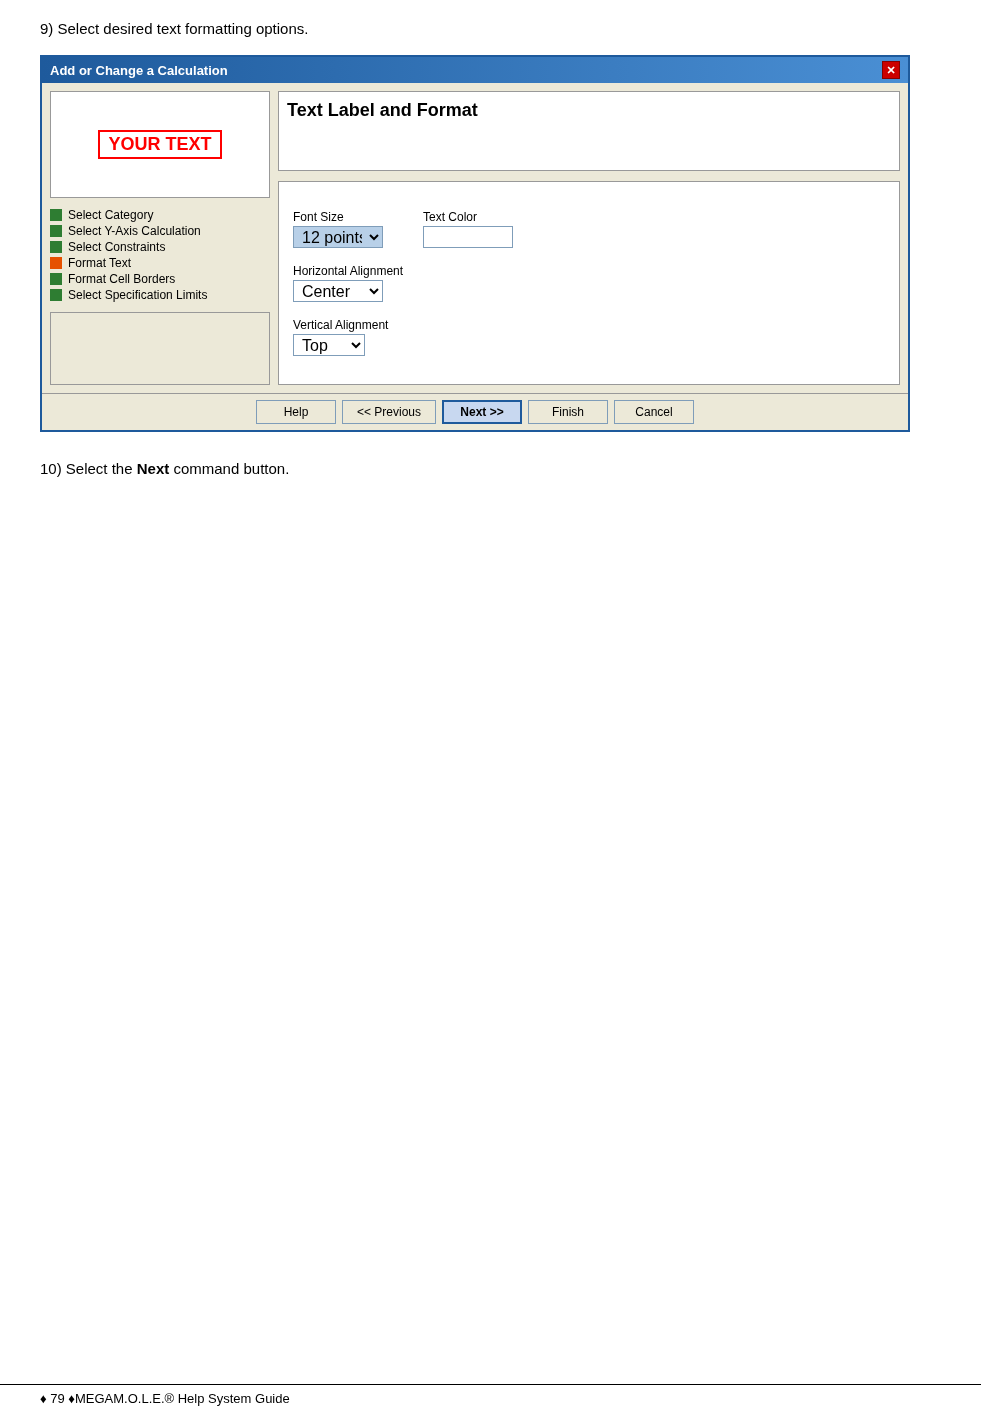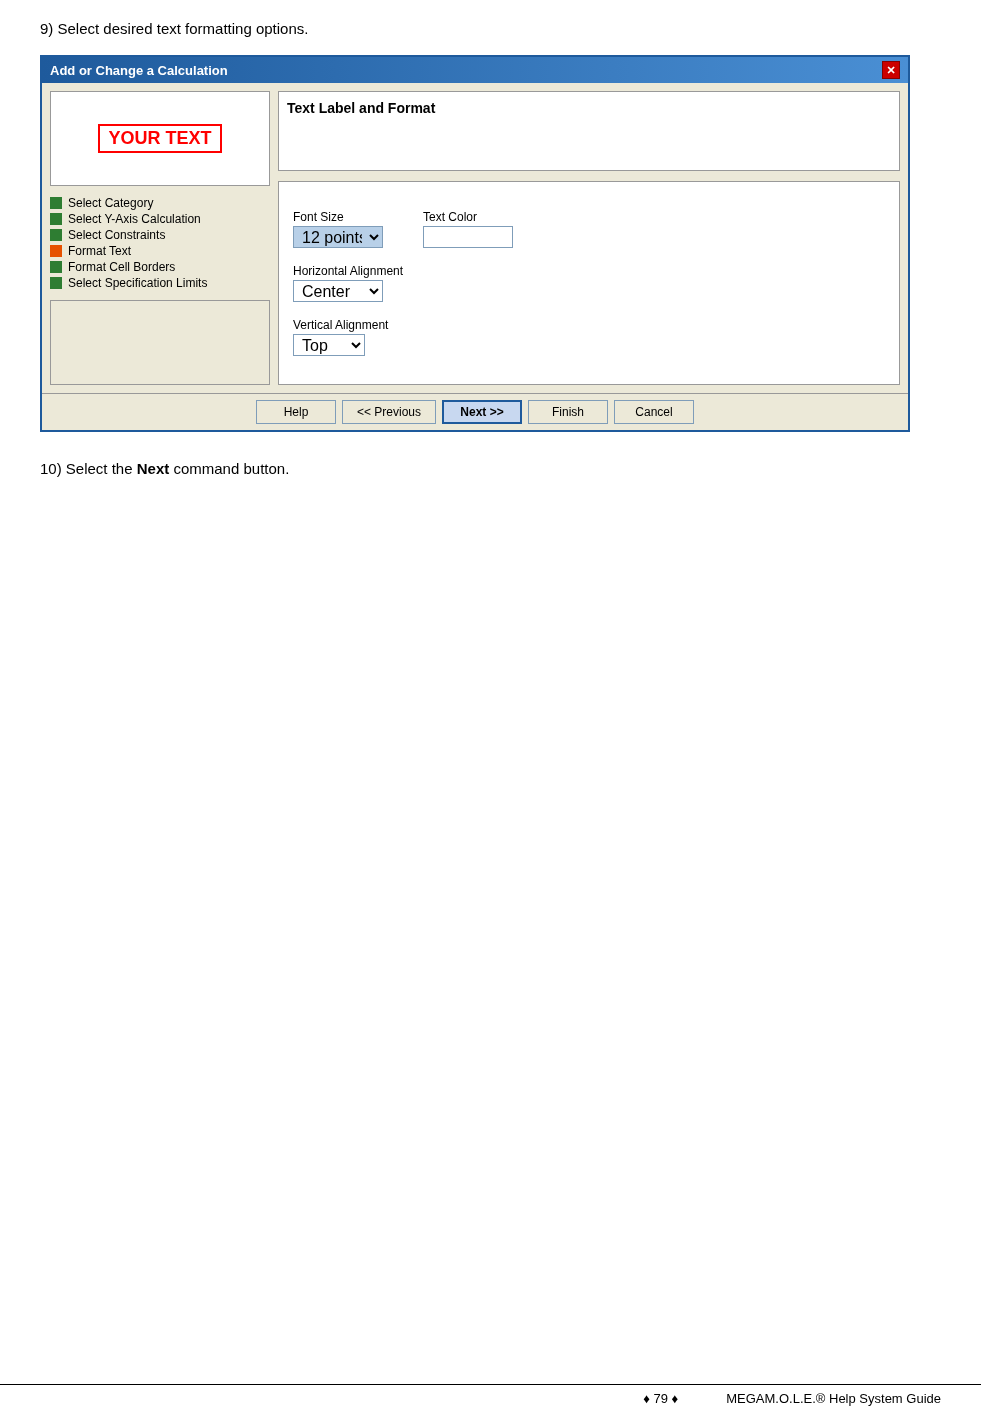--- a/index.html
+++ b/index.html
@@ -66,21 +66,21 @@
     .left-panel {
       width: 220px;
       display: flex;
       flex-direction: column;
       gap: 6px;
     }
 
     .preview-box {
       border: 1px solid #999;
       background: white;
-      height: 95px;
+      height: 107px;
       display: flex;
       align-items: center;
       justify-content: center;
     }
 
     .your-text-label {
       color: #FF0000;
       font-size: 18px;
       font-weight: bold;
       font-family: Arial, sans-serif;
@@ -122,21 +122,21 @@
 
     
     .right-panel {
       flex: 1;
       display: flex;
       flex-direction: column;
       gap: 10px;
     }
 
     .section-title {
-      font-size: 14px;
+      font-size: 18px;
       font-weight: bold;
       margin-bottom: 0;
     }
 
     .right-top {
       border: 1px solid #999;
       background: white;
       min-height: 80px;
       padding: 8px;
     }
@@ -246,23 +246,22 @@
 
     
     .page-footer {
       position: absolute;
       bottom: 0;
       left: 0;
       right: 0;
       border-top: 1px solid #000;
       padding: 6px 40px;
       display: flex;
-      justify-content: flex-end;
+      justify-content: flex-start;
       font-size: 13px;
-      gap: 48px;
     }
   </style>
 </head>
 <body>
 
 <div class="page-content">
 
   <p class="step-label">9)  Select desired text formatting options.</p>
 
   <div class="dialog-wrapper">

